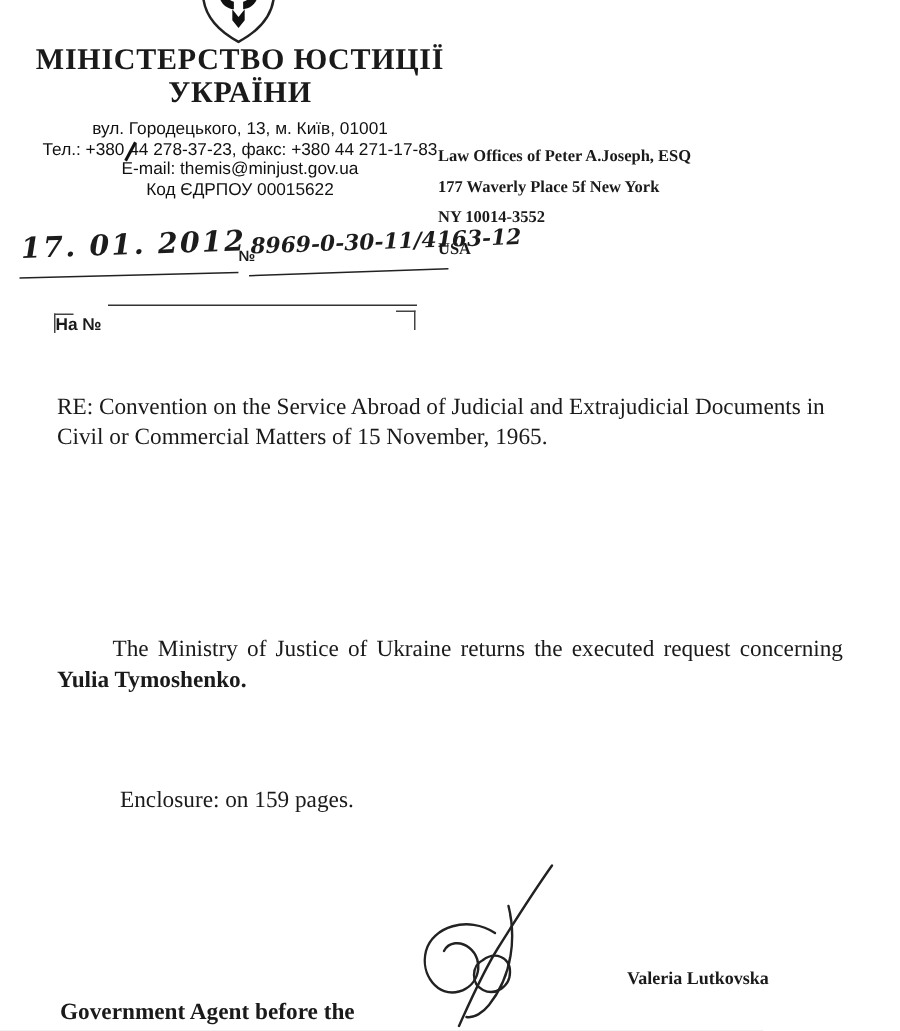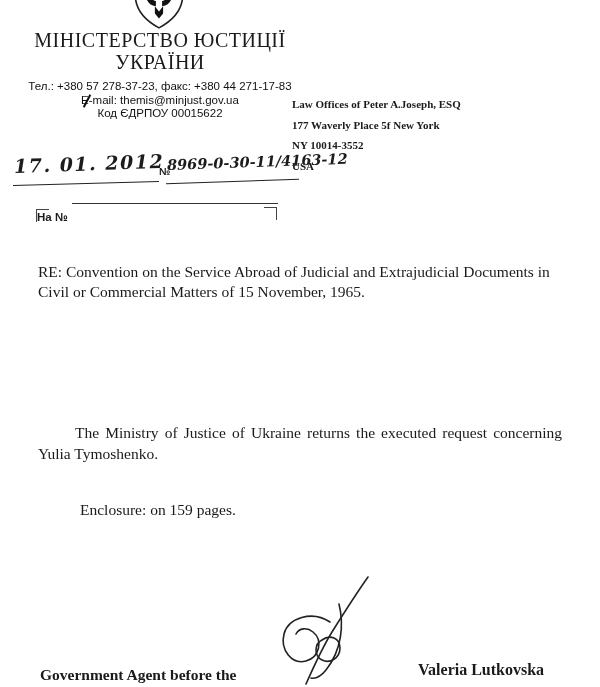--- a/index.html
+++ b/index.html
@@ -4,21 +4,21 @@
 <style>
   html,body{margin:0;padding:0;background:#e8e8e8;}
   #page{
     position:relative;width:600px;height:687px;background:#ffffff;
     overflow:hidden;color:#1a1a1a;font-family:"Liberation Serif",serif;
   }
   
   .emblem{position:absolute;left:131px;top:-36px;width:56px;height:68px;}
   .ministry{
     position:absolute;left:0;top:29px;width:320px;text-align:center;
-    font-family:"Liberation Serif",serif;font-weight:normal;font-size:20px;
+    font-family:"Liberation Serif",serif;font-weight:bold;font-size:20px;
     line-height:22px;letter-spacing:.5px;
   }
   .contact{
     position:absolute;left:0;top:80px;width:320px;text-align:center;
     font-family:"Liberation Sans",sans-serif;font-size:11.5px;line-height:13.6px;
     color:#111;
   }
   .ink-slash{position:absolute;left:86px;top:94px;width:2px;height:14px;background:#111;transform:rotate(28deg);}
   
   .hand{
@@ -33,25 +33,25 @@
   .na-line{position:absolute;left:72px;top:203px;width:206px;border-top:1.2px solid #333;}
   .corner-left{position:absolute;left:36px;top:209px;width:12px;height:12px;border-left:1.6px solid #444;border-top:1.6px solid #444;}
   .corner-right{position:absolute;left:264px;top:207px;width:12px;height:12px;border-right:1.6px solid #444;border-top:1.6px solid #444;}
   
   .recipient{
     position:absolute;left:292px;top:94px;font-weight:bold;font-size:11px;line-height:20.5px;
   }
   
   .re-block{position:absolute;left:38px;top:262px;width:521px;font-size:15.5px;line-height:19.5px;}
   .body-par{position:absolute;left:38px;top:406px;width:524px;font-size:15.5px;line-height:21px;text-align:justify;text-indent:37px;}
-  .body-par b{font-weight:normal;}
-  .enclosure{position:absolute;left:80px;top:501px;font-size:15.5px;}
+  .body-par b{font-weight:bold;}
+  .enclosure{position:absolute;left:80px;top:525px;font-size:15.5px;}
   
   .sig-title{position:absolute;left:40px;top:625px;font-weight:bold;font-size:15.5px;line-height:20px;white-space:pre-wrap;}
-  .sig-name{position:absolute;left:418px;top:645px;font-weight:bold;font-size:16px;margin-top:16px;}
+  .sig-name{position:absolute;left:418px;top:645px;font-weight:bold;font-size:12px;}
   .signature-svg{position:absolute;left:262px;top:574px;width:118px;height:113px;}
 </style>
 </head>
 <body>
 
 <div id="page">
 
   <svg class="emblem" viewBox="0 0 54 66">
     <path d="M4 1 H50 V30 C50 45 40 55 27 62 C14 55 4 45 4 30 Z" fill="none" stroke="#222" stroke-width="1.6"></path>
     <path d="M25 3 h4 v5 h5 v4 h-5 v23 h-4 V12 h-5 V8 h5 Z" fill="#111"></path>
@@ -59,21 +59,22 @@
     <path d="M36 5 h4 v23 c0 7 -3 12 -10 13 v-5 c4 -1 6 -4 6 -9 Z" fill="#111"></path>
     <path d="M23 41 l4 5 l4 -5 v7 l-4 5 l-4 -5 Z" fill="#111"></path>
   </svg>
 
   <div class="ministry">
     <div>МІНІСТЕРСТВО ЮСТИЦІЇ</div>
     <div>УКРАЇНИ</div>
   </div>
 
   <div class="contact">
-    <div>Тел.: +380 57 278-37-23, факс: +380 44 271-17-83</div>
+    <div>вул. Городецького, 13, м. Київ, 01001</div>
+    <div>Тел.: +380 44 278-37-23, факс: +380 44 271-17-83</div>
     <div>E-mail: themis@minjust.gov.ua</div>
     <div>Код ЄДРПОУ 00015622</div>
   </div>
   <div class="ink-slash"></div>
 
   <div class="hand hand-date">17. 01. 2012</div>
   <div class="u-date"></div>
   <div class="no-symbol">№</div>
   <div class="hand hand-number">8969-0-30-11/4163-12</div>
   <div class="u-number"></div>

